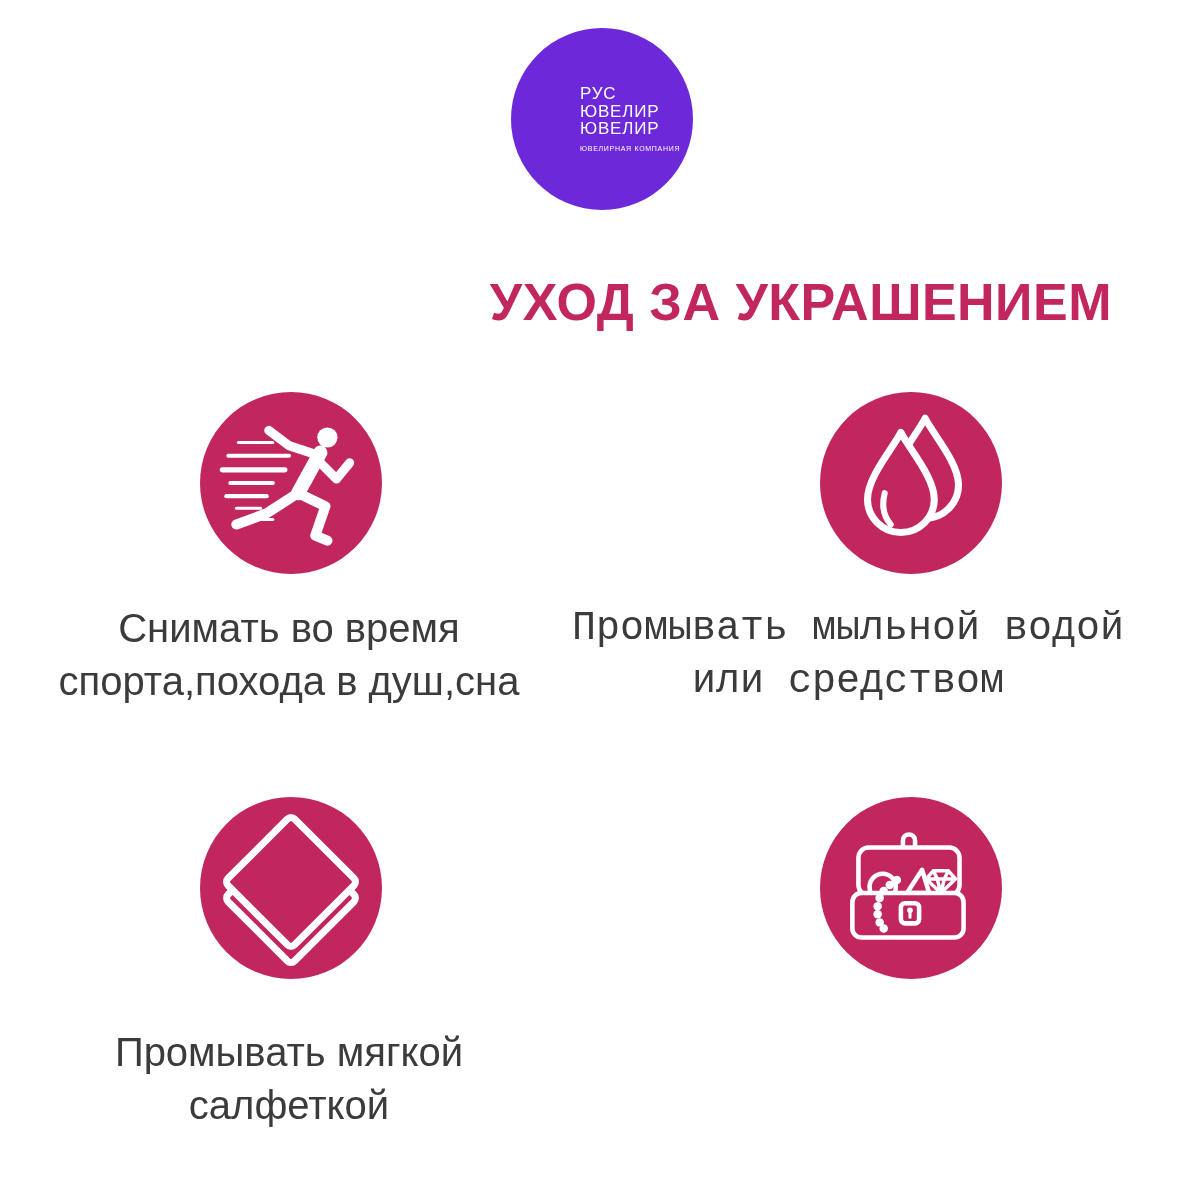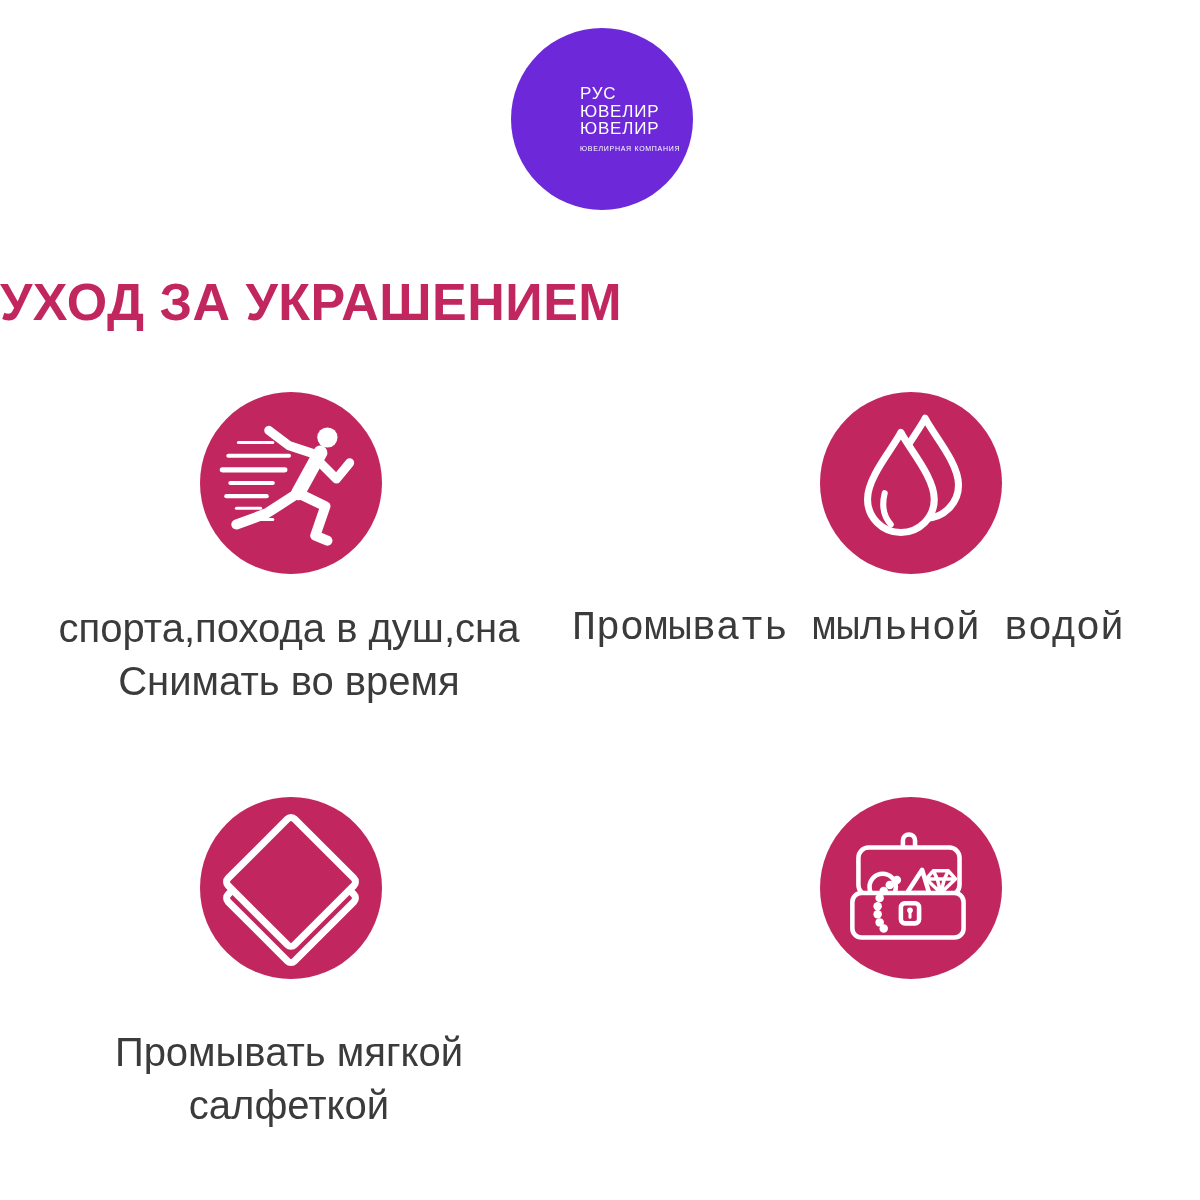--- a/index.html
+++ b/index.html
@@ -15,21 +15,21 @@
   .logo-lines{
     position:absolute;left:69px;top:57px;color:#ffffff;
     font-size:17px;line-height:17.5px;letter-spacing:0.8px;font-weight:400;
   }
   .logo-tagline{
     position:absolute;left:69px;top:117px;color:#ffffff;
     font-size:7px;letter-spacing:0.7px;font-weight:400;white-space:nowrap;
   }
   
   .title{
-    position:absolute;left:0;top:272px;width:1112px;text-align:left;
+    position:absolute;left:0;top:272px;width:1112px;text-align:right;
     font-size:52px;font-weight:700;color:#c2265f;letter-spacing:0.5px;
   }
   
   .icon-circle{position:absolute;width:182px;height:182px;}
   .icon-circle svg{display:block;width:182px;height:182px;}
   .icon-tl{left:200px;top:392px;}
   .icon-tr{left:820px;top:392px;}
   .icon-bl{left:200px;top:797px;}
   .icon-br{left:820px;top:797px;}
   
@@ -125,26 +125,27 @@
         <circle cx="59" cy="100" r="4.2"></circle>
         <circle cx="57" cy="108" r="4.2"></circle>
         <circle cx="57" cy="116" r="4.2"></circle>
         <circle cx="59" cy="124" r="4.2"></circle>
         <circle cx="63" cy="130" r="4.2"></circle>
       </g>
     </svg>
   </div>
 
   <div class="caption cap-tl">
+    <div>Снимать во время</div>
     <div>спорта,похода в душ,сна</div>
-    <div>Снимать во время</div>
   </div>
 
   <div class="caption cap-tr">
     <div>Промывать мыльной водой</div>
+    <div>или средством</div>
   </div>
 
   <div class="caption cap-bl">
     <div>Промывать мягкой</div>
     <div>салфеткой</div>
   </div>
 
   <div class="caption cap-br">
   </div>
 

